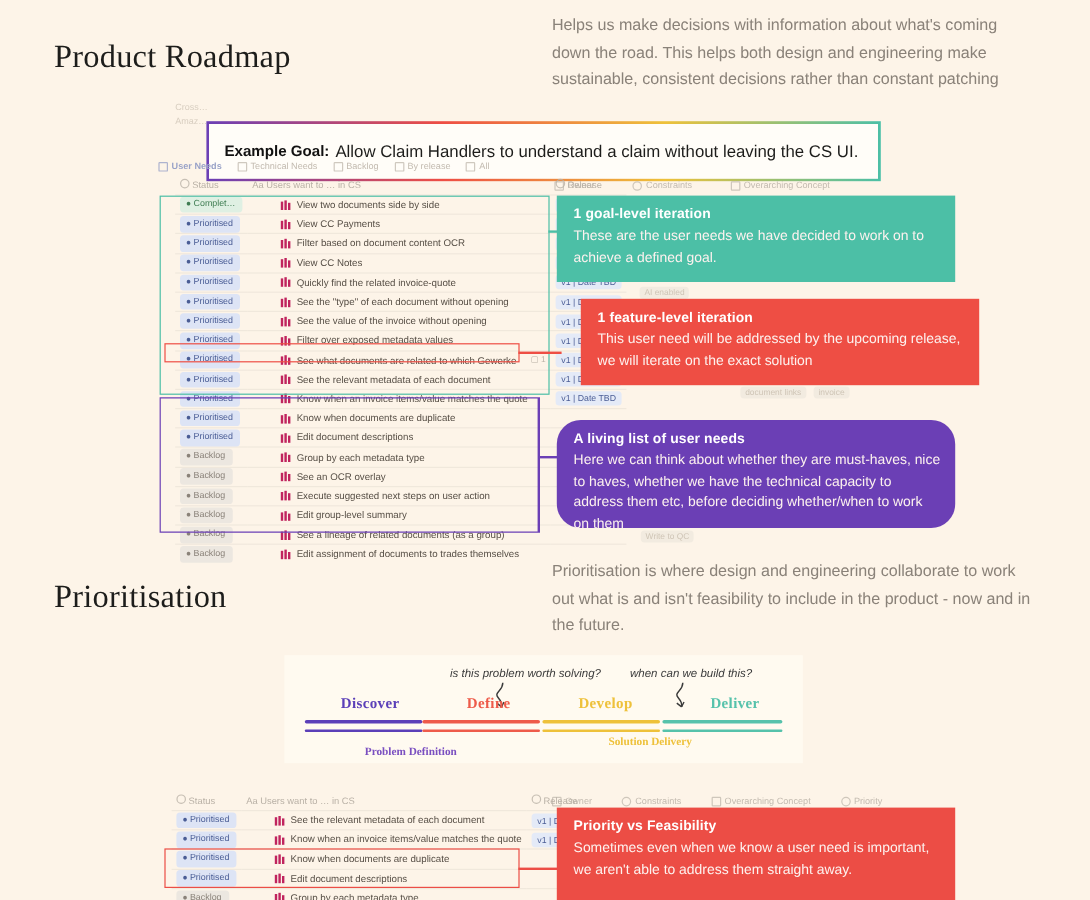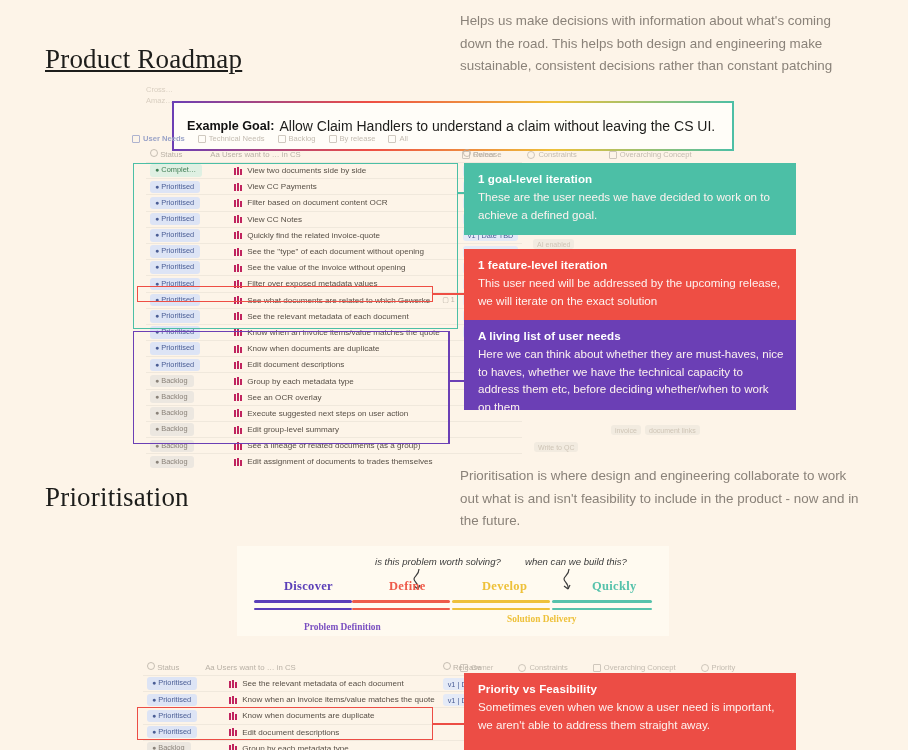--- a/index.html
+++ b/index.html
@@ -80,21 +80,21 @@
   .dd .rule2{position:absolute;height:2px;border-radius:2px;}
   .dd .grp{position:absolute;font-family:"Liberation Serif",serif;font-weight:700;font-size:9.4px;}
   .dd .q{position:absolute;font-size:9.6px;color:#3b3b3b;font-style:italic;
          font-family:Liberation Sans, sans-serif;}
   .tagf{position:absolute;background:#f2ebe0;color:#cfc5b6;font-size:7px;
         padding:1.5px 4px;border-radius:3px;}
 </style>
 </head>
 <body>
 
-<div class="section-title" style="left:45px;top:44px;text-decoration:underline;">Product Roadmap</div>
+<div class="section-title" style="left:45px;top:32px;">Product Roadmap</div>
 <div class="section-desc" style="left:460px;top:10px;width:405px;">Helps us make decisions with information about what's coming down the road. This helps both design and engineering make sustainable, consistent decisions rather than constant patching</div>
 
 <div class="shot" style="left:146px;top:80px;width:300px;">
   <div class="sub-lines">
     <div><span>Cross…</span></div>
     <div><span>Amaz…</span></div>
   </div>
 </div>
 
 <div style="position:absolute;left:172px;top:101px;width:562px;height:50px;background:#fffdf8;box-sizing:border-box;
@@ -303,25 +303,25 @@
 <div class="hl" style="left:133px;top:331px;width:317px;height:113px;border:1.6px solid #6b3fb5;border-right-width:2.4px;"></div>
 
 <div class="connector" style="left:457px;top:192px;width:12px;background:#4cbfa6;"></div>
 <div class="connector" style="left:432px;top:293px;width:36px;background:#ee4e44;"></div>
 <div class="connector" style="left:449px;top:380px;width:20px;background:#6b3fb5;"></div>
 
 <div class="callout teal" style="left:464px;top:163px;width:332px;height:72px;">
   <h4>1 goal-level iteration</h4>
   <p>These are the user needs we have decided to work on to achieve a defined goal.</p>
 </div>
-<div class="callout red" style="left:464px;top:249px;width:332px;height:72px;">
+<div class="callout red" style="left:484px;top:249px;width:332px;height:72px;">
   <h4>1 feature-level iteration</h4>
   <p>This user need will be addressed by the upcoming release, we will iterate on the exact solution</p>
 </div>
-<div class="callout purple" style="left:464px;top:320px;width:332px;height:90px;">
+<div class="callout purple" style="left:464px;top:350px;width:332px;height:90px;border-radius:20px;">
   <h4>A living list of user needs</h4>
   <p>Here we can think about whether they are must-haves, nice to haves, whether we have the technical capacity to address them etc, before deciding whether/when to work on them</p>
 </div>
 
 <div class="section-title" style="left:45px;top:482px;">Prioritisation</div>
 <div class="section-desc" style="left:460px;top:465px;width:400px;">Prioritisation is where design and engineering collaborate to work out what is and isn't feasibility to include in the product - now and in the future.</div>
 
 <div class="dd" style="left:237px;top:546px;width:432px;height:90px;">
   <div class="q" style="left:138px;top:10px;">is this problem worth solving?</div>
   <div class="q" style="left:288px;top:10px;">when can we build this?</div>
@@ -330,21 +330,21 @@
     <path d="M13 21 l-4 -3 M13 21 l2 -4" stroke="#3b3b3b" stroke-width="1.2" fill="none"></path>
   </svg>
   <svg style="position:absolute;left:318px;top:22px;" width="22" height="26" viewBox="0 0 22 26">
     <path d="M14 1 C14 7, 9 8, 9 11 C9 14, 14 15, 13 21" stroke="#3b3b3b" stroke-width="1.2" fill="none"></path>
     <path d="M13 21 l-4 -3 M13 21 l2 -4" stroke="#3b3b3b" stroke-width="1.2" fill="none"></path>
   </svg>
 
   <div class="phase" style="left:47px;top:33px;color:#5b3fb8;">Discover</div>
   <div class="phase" style="left:152px;top:33px;color:#ee5b4a;">Define</div>
   <div class="phase" style="left:245px;top:33px;color:#eec13a;">Develop</div>
-  <div class="phase" style="left:355px;top:33px;color:#56c2ab;">Quickly</div>
+  <div class="phase" style="left:355px;top:33px;color:#56c2ab;">Deliver</div>
 
   <div class="rule" style="left:17px;top:54px;width:98px;background:#5b3fb8;"></div>
   <div class="rule" style="left:115px;top:54px;width:98px;background:#ee5b4a;"></div>
   <div class="rule" style="left:215px;top:54px;width:98px;background:#eec13a;"></div>
   <div class="rule" style="left:315px;top:54px;width:100px;background:#56c2ab;"></div>
 
   <div class="rule2" style="left:17px;top:62px;width:98px;background:#5b3fb8;"></div>
   <div class="rule2" style="left:115px;top:62px;width:98px;background:#ee5b4a;"></div>
   <div class="rule2" style="left:215px;top:62px;width:98px;background:#eec13a;"></div>
   <div class="rule2" style="left:315px;top:62px;width:100px;background:#56c2ab;"></div>

